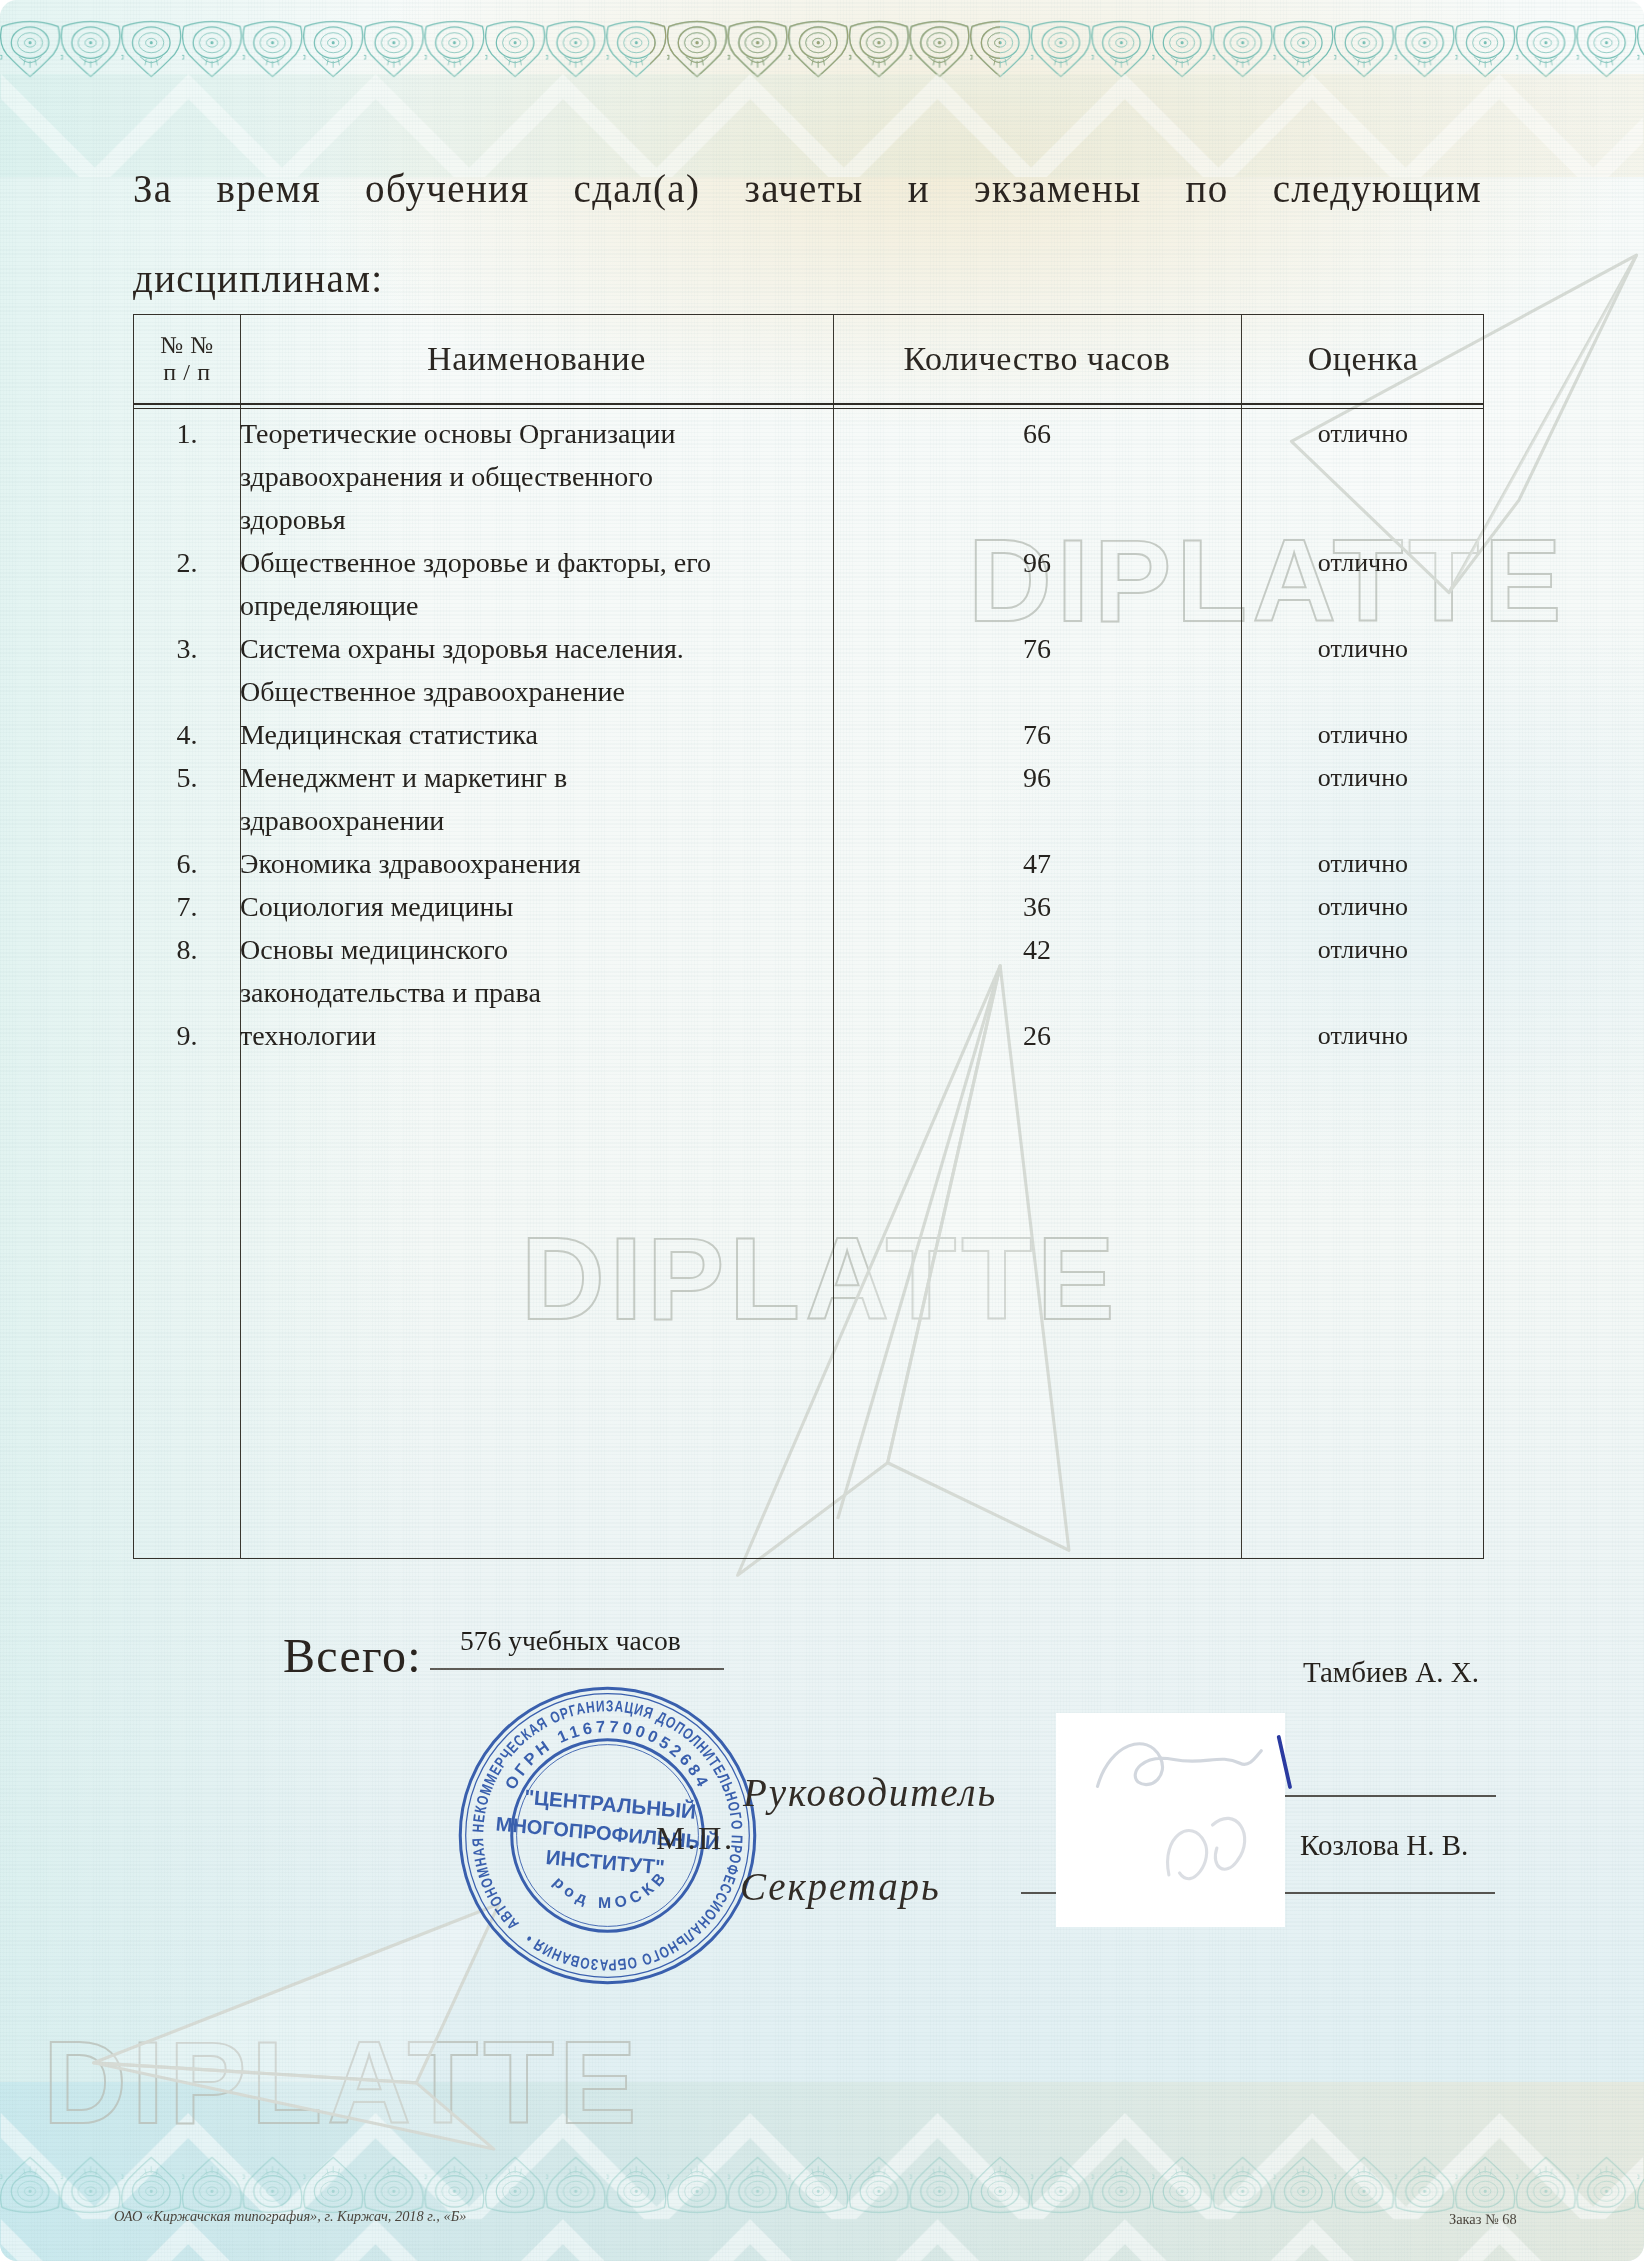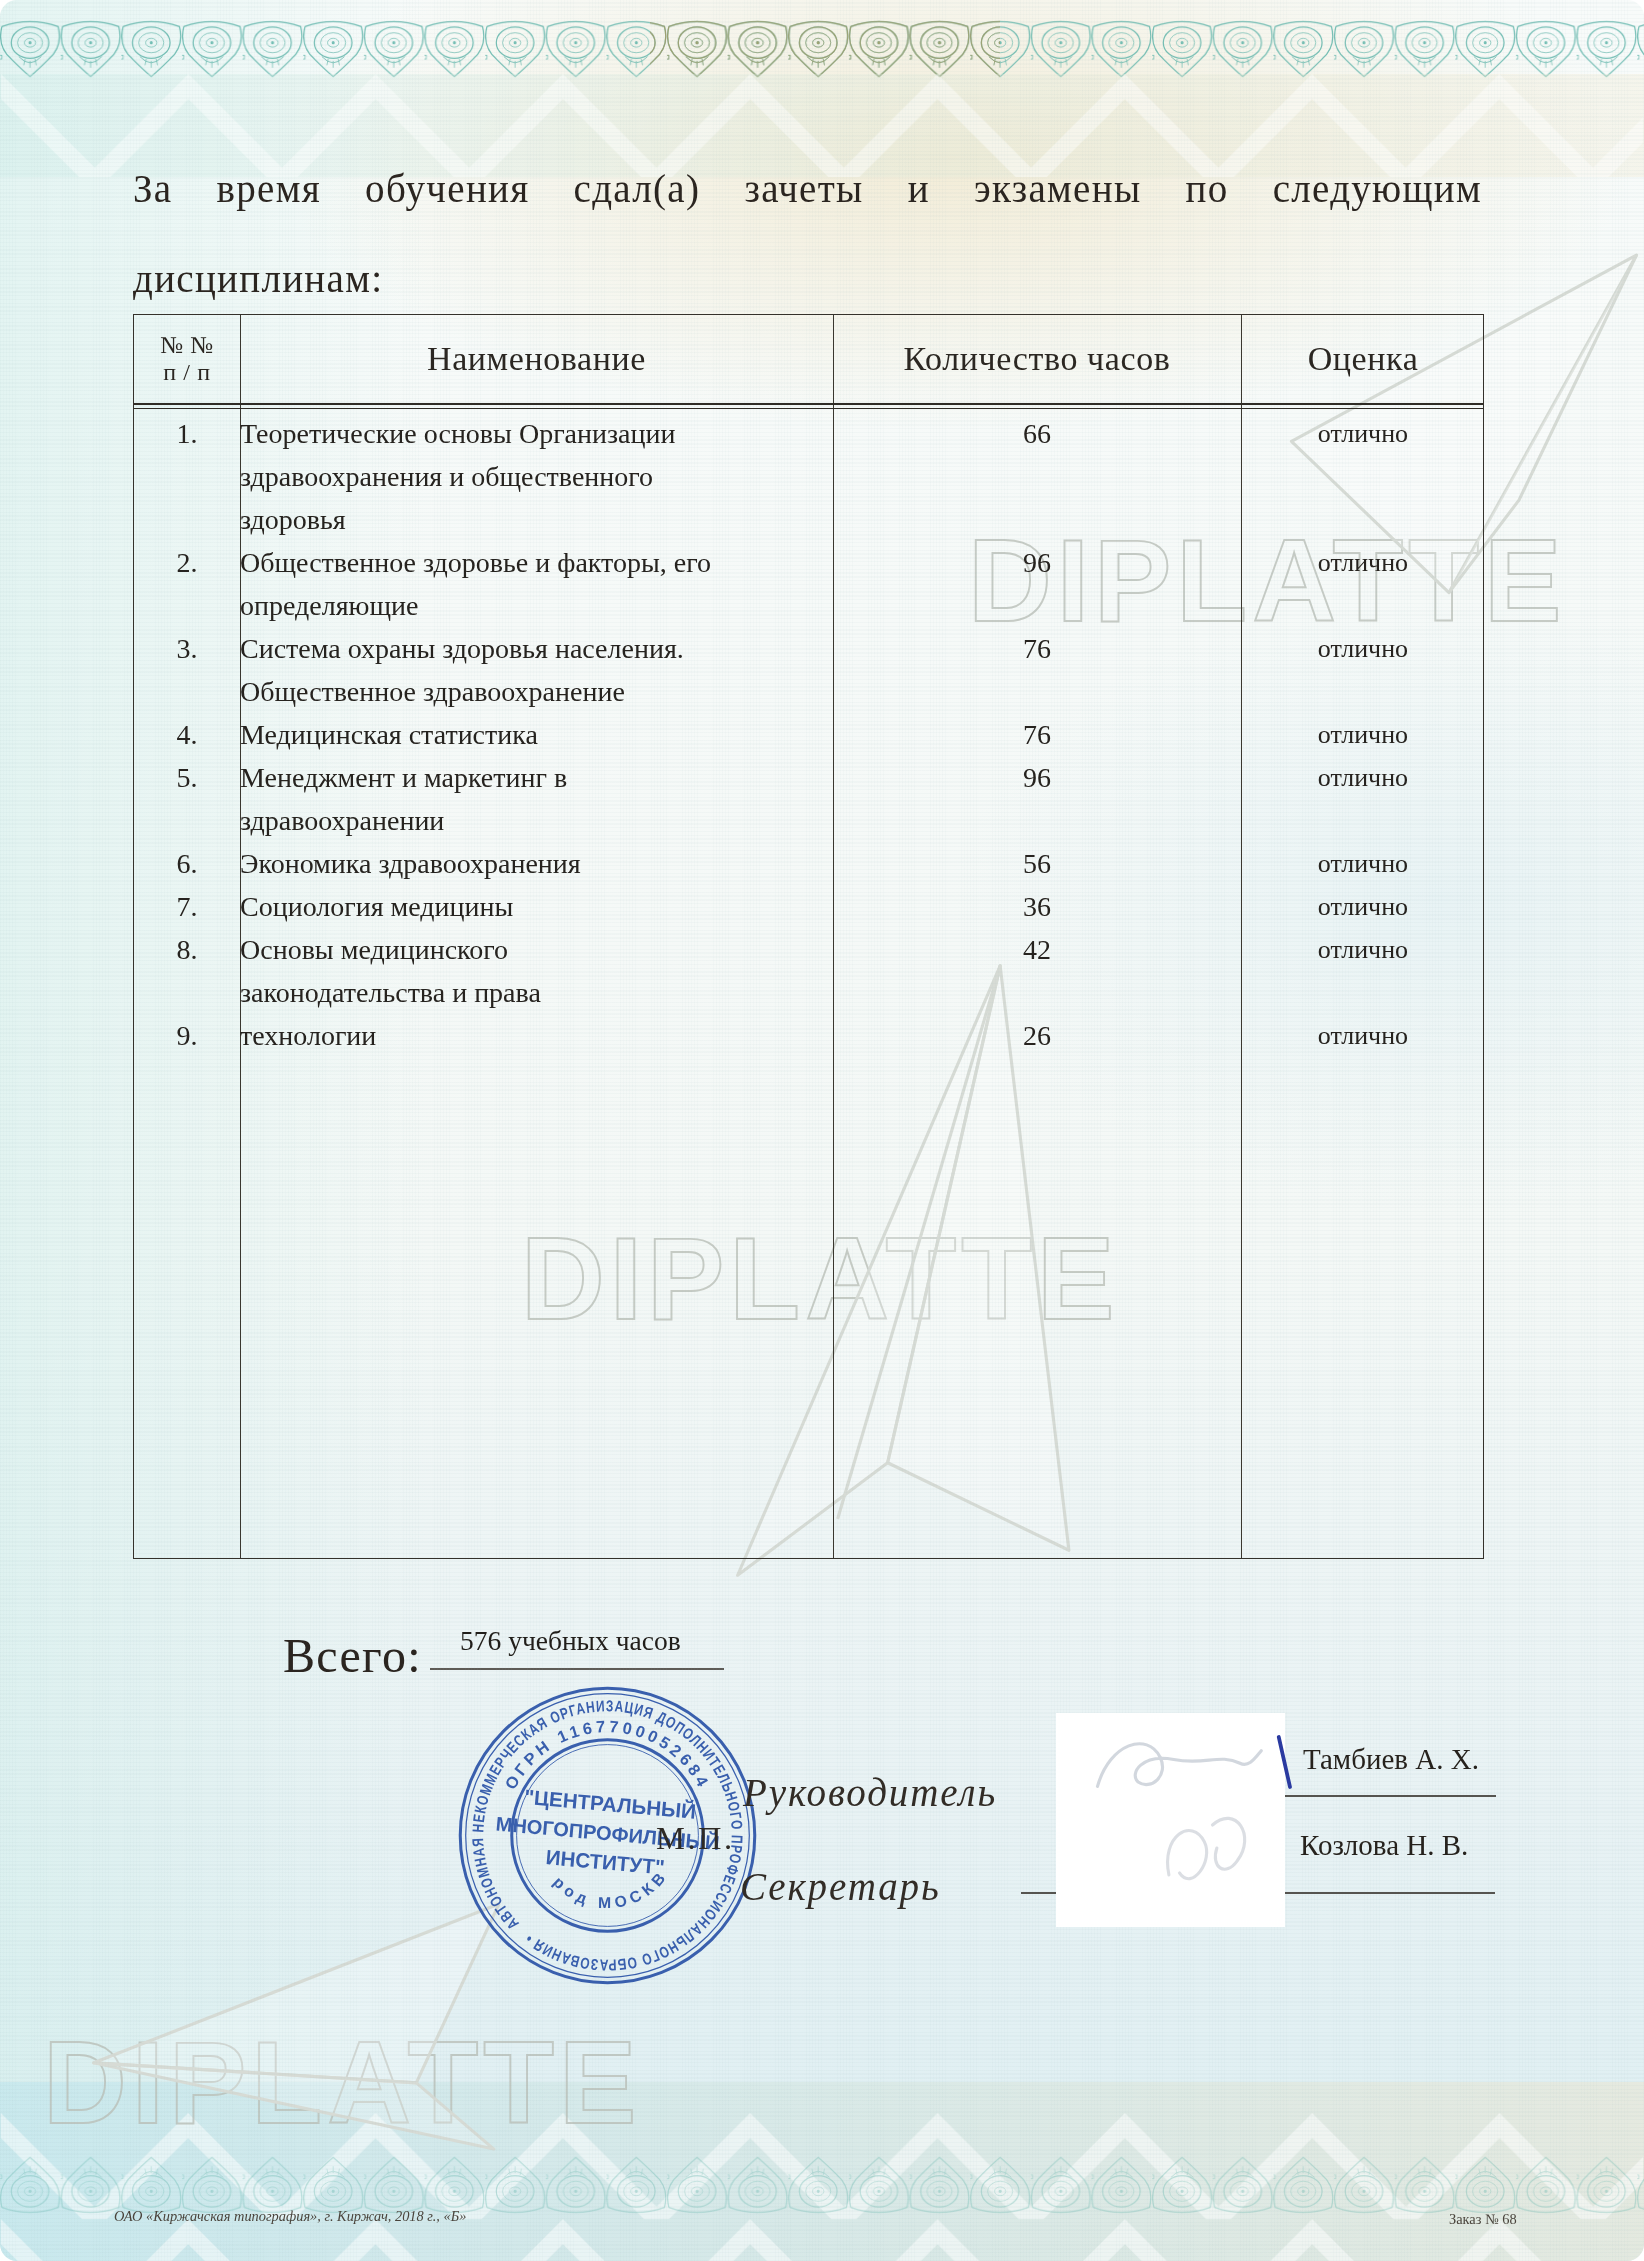--- a/index.html
+++ b/index.html
@@ -70,21 +70,21 @@
 
   
   .sig-label{font-size:39px;font-style:italic;color:#322c26;letter-spacing:1.9px;z-index:2;}
   .lbl-head{left:743px;top:1770px;}
   .lbl-secr{left:740px;top:1864px;}
   .sig-line{height:1.9px;background:#3c3832;opacity:.85;z-index:2;}
   .line-head{left:1063px;top:1795px;width:433px;}
   .line-secr{left:1021px;top:1892px;width:474px;}
   .whitebox{left:1056px;top:1713px;width:229px;height:214px;background:#ffffff;z-index:3;}
   .sig-name{font-size:29px;color:#26221d;z-index:4;}
-  .name-head{left:1303px;top:1743px;}
+  .name-head{left:1303px;top:1656px;}
   .name-secr{left:1300px;top:1829px;}
   .scribble{z-index:4;}
 
   
   .footer{font-size:14.4px;color:#4a443c;z-index:2;font-style:italic;}
   .foot-left{left:114px;top:2208px;}
   .foot-right{left:1449px;top:2211px;font-style:normal;}
 </style>
 </head>
 <body>
@@ -227,21 +227,21 @@
           </div>
       <div class="c-hours">96</div>
       <div class="c-grade">отлично</div>
     </div>
 
     <div class="trow">
       <div class="c-num">6.</div>
       <div class="c-name">
             <div>Экономика здравоохранения</div>
           </div>
-      <div class="c-hours">56</div>
+      <div class="c-hours">47</div>
       <div class="c-grade">отлично</div>
     </div>
 
     <div class="trow">
       <div class="c-num">7.</div>
       <div class="c-name">
             <div>Социология медицины</div>
           </div>
       <div class="c-hours">36</div>
       <div class="c-grade">отлично</div>

